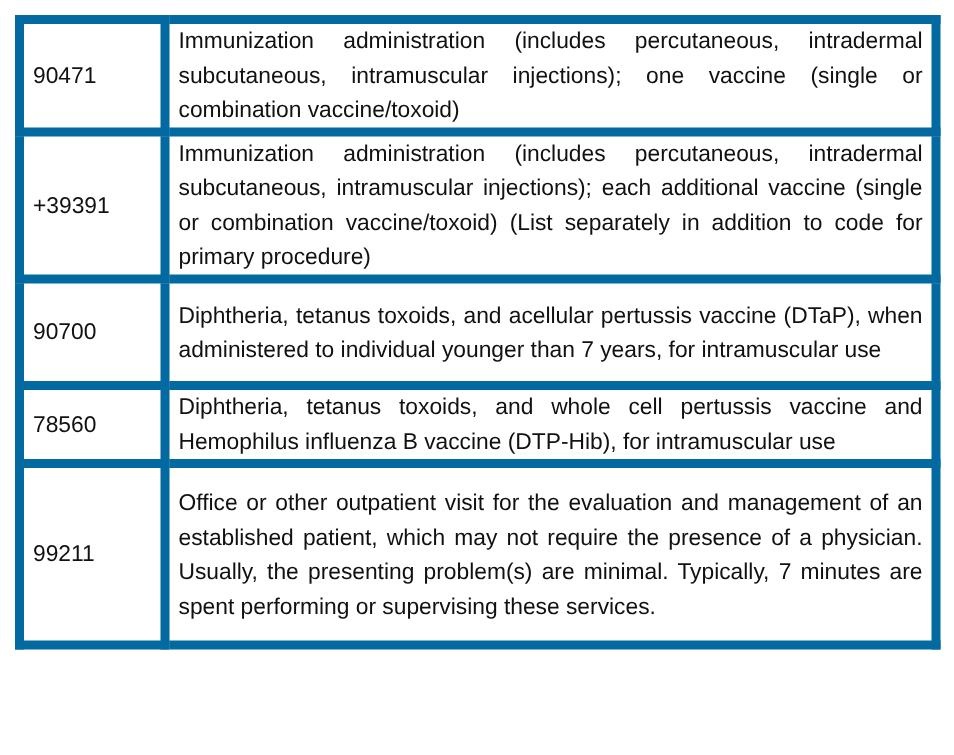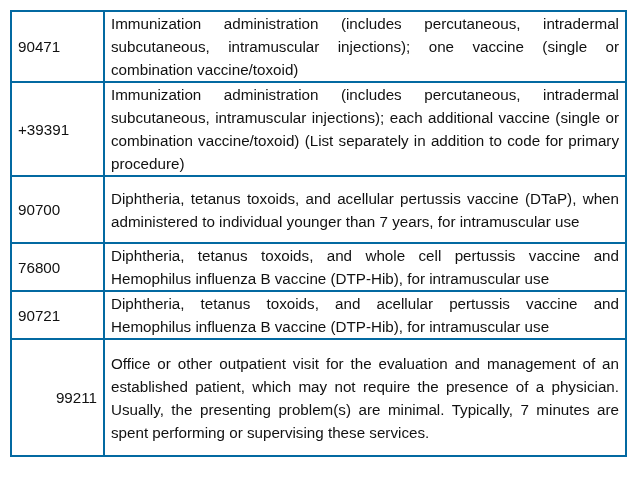--- a/index.html
+++ b/index.html
@@ -5,58 +5,54 @@
     html, body { margin: 0; padding: 0; background: #ffffff; }
     body { width: 636px; height: 503px; position: relative; overflow: hidden; }
     .tbl {
       position: absolute; left: 10px; top: 10px; width: 617px;
       border-collapse: collapse;
       font-family: "Liberation Sans", sans-serif;
       font-size: 15.2px; color: #111;
       table-layout: fixed;
     }
     .tbl td {
-      border: 2px solid #0369a1;
+      border: 6px solid #0369a1;
       vertical-align: middle;
       padding: 0 6px;
       line-height: 23px;
     }
     .tbl td.code { width: 79px; margin-top: 36px; }
     .tbl td.desc { text-align: justify; text-align-last: left; }
     tr.r0 td { height: 69px; }
     tr.r1 td { height: 91px; }
     tr.r2 td { height: 65px; }
     tr.r3 td { height: 45px; }
     tr.r4 td { height: 46px; }
     tr.r5 td { height: 46px; }
-    tr.r6 td { height: 115px; text-align: right; }
+    tr.r6 td { height: 115px; }
   </style>
 </head>
 <body>
 
 <table class="tbl">
   <tbody>
     <tr class="r0">
       <td class="code">90471</td>
       <td class="desc">Immunization administration (includes percutaneous, intradermal subcutaneous, intramuscular injections); one vaccine (single or combination vaccine/toxoid)</td>
     </tr>
     <tr class="r1">
       <td class="code">+39391</td>
       <td class="desc">Immunization administration (includes percutaneous, intradermal subcutaneous, intramuscular injections); each additional vaccine (single or combination vaccine/toxoid) (List separately in addition to code for primary procedure)</td>
     </tr>
     <tr class="r2">
       <td class="code">90700</td>
       <td class="desc">Diphtheria, tetanus toxoids, and acellular pertussis vaccine (DTaP), when administered to individual younger than 7 years, for intramuscular use</td>
     </tr>
     <tr class="r3">
-      <td class="code">76800</td>
+      <td class="code">78560</td>
       <td class="desc">Diphtheria, tetanus toxoids, and whole cell pertussis vaccine and Hemophilus influenza B vaccine (DTP-Hib), for intramuscular use</td>
-    </tr>
-    <tr class="r4">
-      <td class="code">90721</td>
-      <td class="desc">Diphtheria, tetanus toxoids, and acellular pertussis vaccine and Hemophilus influenza B vaccine (DTP-Hib), for intramuscular use</td>
     </tr>
     <tr class="r6">
       <td class="code">99211</td>
       <td class="desc">Office or other outpatient visit for the evaluation and management of an established patient, which may not require the presence of a physician. Usually, the presenting problem(s) are minimal. Typically, 7 minutes are spent performing or supervising these services.</td>
     </tr>
   </tbody>
 </table>
 
 </body></html>

